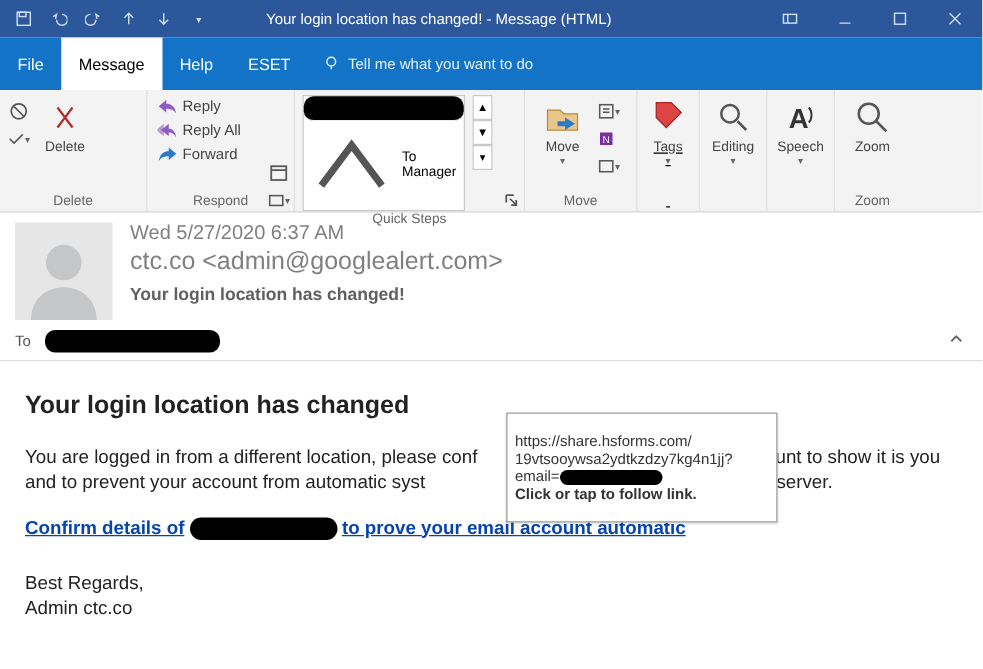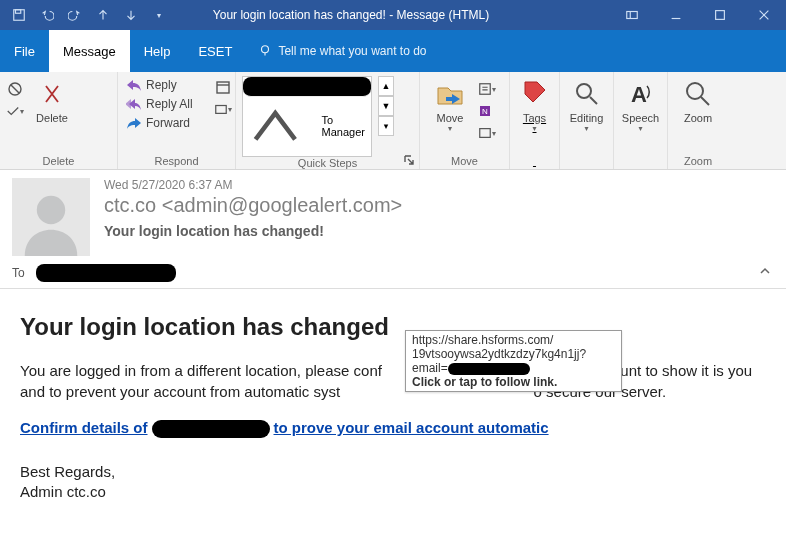--- a/index.html
+++ b/index.html
@@ -24,52 +24,52 @@
   .ribbon { height: 98px; background:#f3f3f3; border-bottom:1px solid #d7d7d7; display:flex; position:relative;}
   .group { border-right:1px solid #e0e0e0; display:flex; flex-direction:column; }
   .group-body { flex:1; display:flex; align-items:flex-start; padding:4px 6px 0 6px; gap:4px;}
   .group-label { text-align:center; font-size:11px; color:#666; padding-bottom:2px;}
   .bigbtn { display:flex; flex-direction:column; align-items:center; width:48px; cursor:pointer; padding-top:2px;}
   .bigbtn .ico { width:32px; height:32px; }
   .bigbtn span.lbl { font-size:11px; color:#444; text-align:center; line-height:1.1; margin-top:2px;}
   .rowbtn { display:flex; align-items:center; gap:4px; font-size:12px; color:#444; cursor:pointer; padding:1px 2px;}
   .rowbtn .sm { width:16px; height:16px; }
   .qs-box { width:130px; border:1px solid #c9c9c9; background:#fff; font-size:11px; display:flex; flex-direction:column;}
-  .qs-item { display:flex; align-items:center; gap:20px; padding:3px 6px; border-bottom:1px solid #eee; cursor:pointer;}
+  .qs-item { display:flex; align-items:center; gap:8px; padding:3px 6px; border-bottom:1px solid #eee; cursor:pointer;}
   .qs-item:last-child{border-bottom:none;}
   .qs-redact { background:#000; border-radius:8px; height:20px;}
   .qs-side { display:flex; flex-direction:column; justify-content:space-around; margin-left:2px;}
   .qs-side .sbtn { width:16px;height:20px;border:1px solid #c9c9c9;background:#fff;font-size:9px;display:flex;align-items:center;justify-content:center;cursor:pointer;}
   .smallico { width:18px;height:18px; display:flex;align-items:center;justify-content:center; cursor:pointer;}
   .rib-icon{stroke:#555;fill:none;stroke-width:1.4;}
   .launcher{position:absolute;bottom:3px;right:4px;width:12px;height:12px;cursor:pointer;}
 
   
   .msgheader { display:flex; padding:8px 12px 4px 12px; }
   .avatar { width:78px;height:78px;background:#e6e6e6;display:flex;align-items:flex-end;justify-content:center; }
   .avatar svg{width:70px;height:70px;fill:#c5c6c7;}
   .hdr-right{ flex:1; padding-left:14px;}
-  .date{ font-size:12px;color:#808080;}
+  .date{ font-size:16px;color:#808080;}
   .from{ font-size:20px;color:#808080;margin-top:2px;}
   .subj{ font-size:14px;color:#606060;font-weight:600;margin-top:6px;}
   .to-row{ display:flex; align-items:center; padding:4px 12px 2px 12px; position:relative;}
   .to-row .lbl{font-size:12px;color:#555;width:24px;}
   .to-red{ background:#000;height:18px;width:140px;border-radius:8px;}
   .caret{ position:absolute; right:14px; top:4px; cursor:pointer; color:#666;}
   .sep{height:1px;background:#ddd;margin:4px 0 0 0;}
 
   
   .msgbody{ padding:22px 20px; font-size:15px; color:#222; line-height:1.35; position:relative;}
-  .msgbody h2{ font-size:24px;font-weight:bold;margin-bottom:18px;}
+  .msgbody h2{ font-size:20px;font-weight:bold;margin-bottom:18px;}
   .msgbody p{margin-bottom:16px;}
   .conf-link{ color:#0645ad; text-decoration:underline; font-weight:bold; cursor:pointer; display:inline-block;}
   .link-red{ display:inline-block;vertical-align:middle;background:#000;width:118px;height:18px;border-radius:10px;margin:0 4px;}
 
   
-  .tooltip{ position:absolute; left:405px; top:330px; border:1px solid #9a9a9a; background:#fff; font-size:12px; color:#333; padding:2px 6px; width:217px; box-shadow:0 1px 2px rgba(0,0,0,.15);}
+  .tooltip{ position:absolute; left:405px; top:330px; border:1px solid #9a9a9a; background:#fff; font-size:12px; color:#333; padding:15px 6px; width:217px; box-shadow:0 1px 2px rgba(0,0,0,.15);}
   .tooltip .tline{white-space:nowrap;overflow:hidden;}
   .tooltip .bold{font-weight:600;}
   .tooltip .tred{display:inline-block;background:#000;width:82px;height:12px;border-radius:6px;vertical-align:middle;}
 
   .drop{font-size:8px;color:#666;}
 </style>
 </head>
 <body>
 
 <div class="titlebar">
@@ -165,21 +165,21 @@
       <div class="bigbtn">
         <svg class="ico" viewBox="0 0 32 32">
             <path fill="none" stroke="#b03030" stroke-width="1.8" d="M10 8l12 16M22 8L10 24"></path>
           </svg>
         <span class="lbl">Delete</span>
       </div>
     </div>
     <div class="group-label">Delete</div>
   </div>
 
-  <div class="group" style="width:118px;">
+  <div class="group" style="width:118px;justify-content:flex-end;">
     <div class="group-body" style="flex-direction:column;gap:1px;">
       <div class="rowbtn">
           <svg class="sm rib-icon" viewBox="0 0 16 16">
             <path fill="#8e5cc2" stroke="none" d="M7 3L1 8l6 5V10c5 0 7 2 8 4-1-6-4-8-8-8V3z"></path>
           </svg>
           <span>Reply</span>
         </div>
       <div class="rowbtn">
           <svg class="sm rib-icon" viewBox="0 0 16 16">
             <path fill="#8e5cc2" stroke="none" d="M9 3L3 8l6 5V10c3 0 5 2 6 4-1-5-3-7-6-7V3z"></path>

